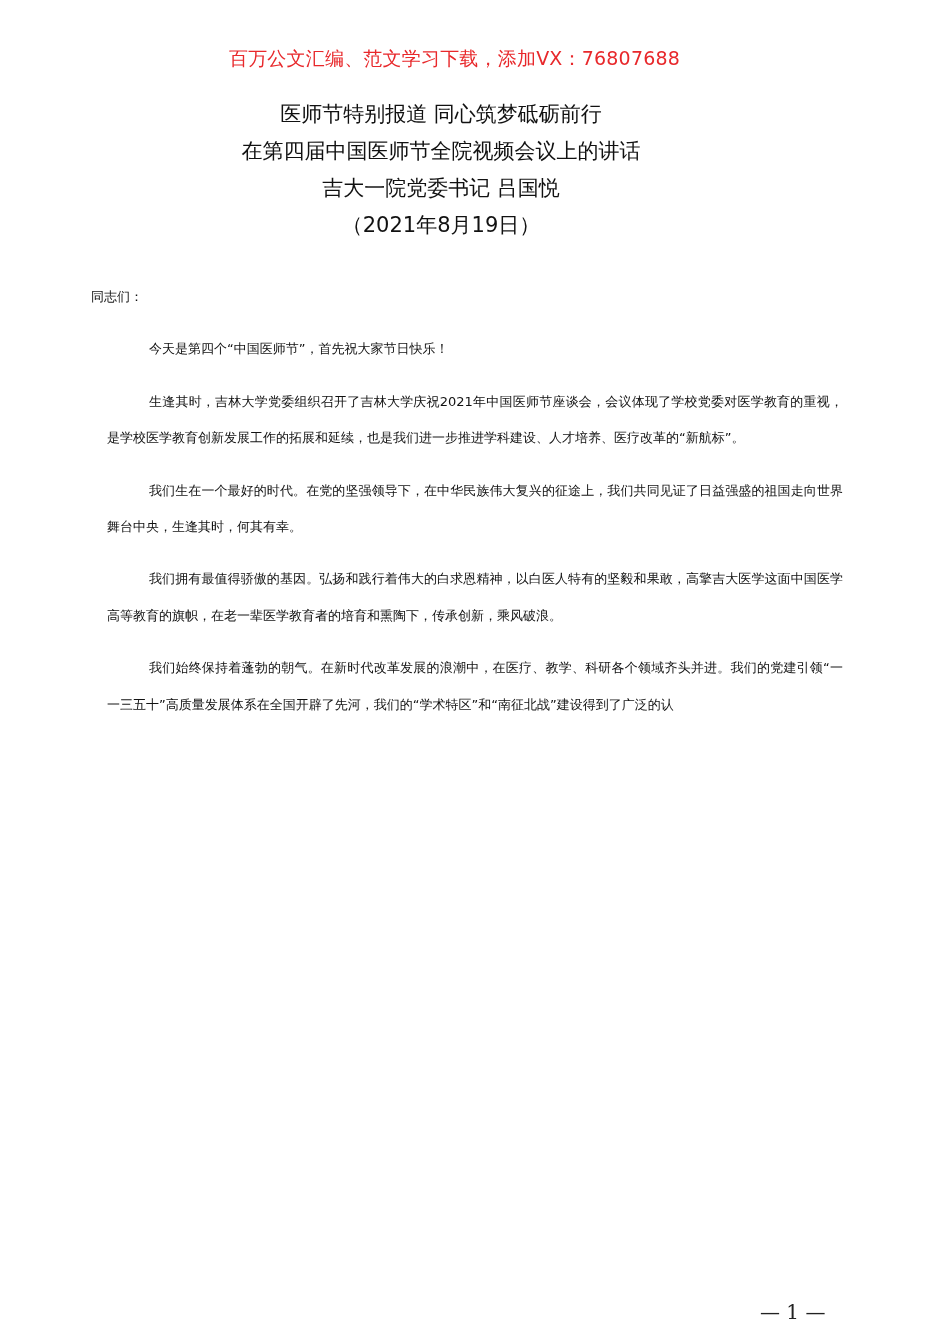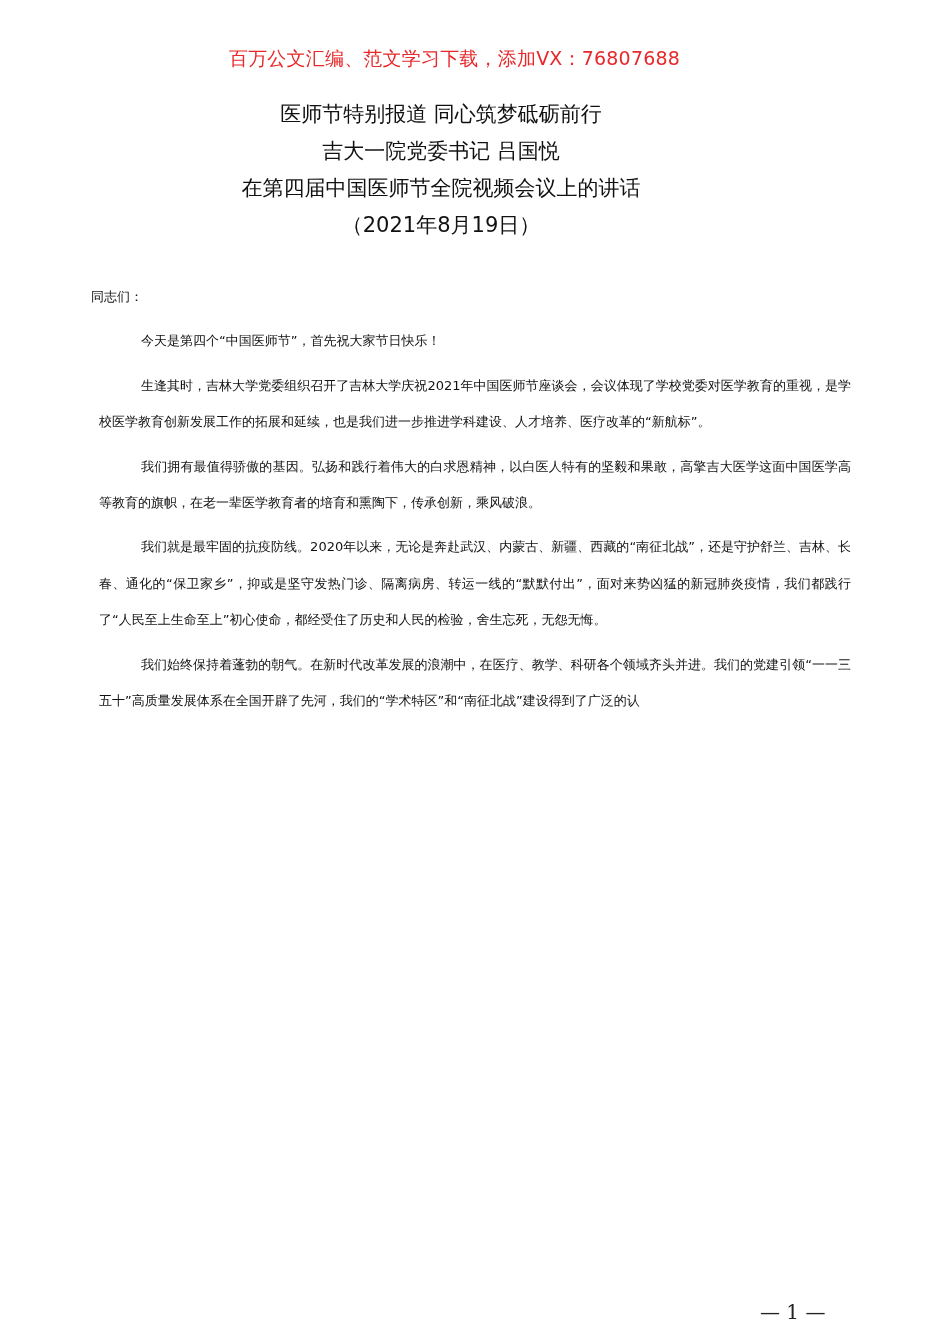--- a/index.html
+++ b/index.html
@@ -5,38 +5,38 @@
   html, body { margin: 0; padding: 0; background: #ffffff; }
   body { width: 950px; height: 1344px; position: relative; overflow: hidden;
          font-family: "DejaVu Sans", "Liberation Sans", sans-serif; color: #111111; }
   .banner { position: absolute; top: 46px; left: 0; width: 909px; text-align: center;
             font-size: 19px; color: #e8282b; letter-spacing: 0.2px; }
   .title-block { position: absolute; top: 96px; left: 0; width: 882px; text-align: center; }
   .title-line { font-size: 21px; line-height: 37px; height: 37px; white-space: nowrap; }
   .body-text { position: absolute; top: 279px; left: 91px; width: 768px; font-size: 13px;
                line-height: 36.4px; text-align: justify; text-justify: inter-character; }
   .salutation { margin: 0; }
-  .para { margin: 8px; text-indent: 42px; }
+  .para { margin: 16px; text-indent: 42px; }
   .page-number { position: absolute; top: 1300px; left: 760px; font-size: 20px;
                  font-family: "DejaVu Serif", "Liberation Serif", serif; color: #222; }
 </style>
 </head>
 <body>
 
 <div class="banner">百万公文汇编、范文学习下载，添加VX：76807688</div>
 
 <div class="title-block">
   <div class="title-line">医师节特别报道  同心筑梦砥砺前行</div>
+  <div class="title-line">在第四届中国医师节全院视频会议上的讲话</div>
   <div class="title-line">吉大一院党委书记  吕国悦</div>
-  <div class="title-line">在第四届中国医师节全院视频会议上的讲话</div>
   <div class="title-line">（2021年8月19日）</div>
 </div>
 
 <div class="body-text">
   <p class="salutation">同志们：</p>
   <p class="para">今天是第四个“中国医师节”，首先祝大家节日快乐！</p>
   <p class="para">生逢其时，吉林大学党委组织召开了吉林大学庆祝2021年中国医师节座谈会，会议体现了学校党委对医学教育的重视，是学校医学教育创新发展工作的拓展和延续，也是我们进一步推进学科建设、人才培养、医疗改革的“新航标”。</p>
+  <p class="para">我们生在一个最好的时代。在党的坚强领导下，在中华民族伟大复兴的征途上，我们共同见证了日益强盛的祖国走向世界舞台中央，生逢其时，何其有幸。</p>
   <p class="para">我们拥有最值得骄傲的基因。弘扬和践行着伟大的白求恩精神，以白医人特有的坚毅和果敢，高擎吉大医学这面中国医学高等教育的旗帜，在老一辈医学教育者的培育和熏陶下，传承创新，乘风破浪。</p>
-  <p class="para">我们就是最牢固的抗疫防线。2020年以来，无论是奔赴武汉、内蒙古、新疆、西藏的“南征北战”，还是守护舒兰、吉林、长春、通化的“保卫家乡”，抑或是坚守发热门诊、隔离病房、转运一线的“默默付出”，面对来势凶猛的新冠肺炎疫情，我们都践行了“人民至上生命至上”初心使命，都经受住了历史和人民的检验，舍生忘死，无怨无悔。</p>
   <p class="para">我们始终保持着蓬勃的朝气。在新时代改革发展的浪潮中，在医疗、教学、科研各个领域齐头并进。我们的党建引领“一一三五十”高质量发展体系在全国开辟了先河，我们的“学术特区”和“南征北战”建设得到了广泛的认</p>
 </div>
 
 <div class="page-number">— 1 —</div>
 
 </body></html>

